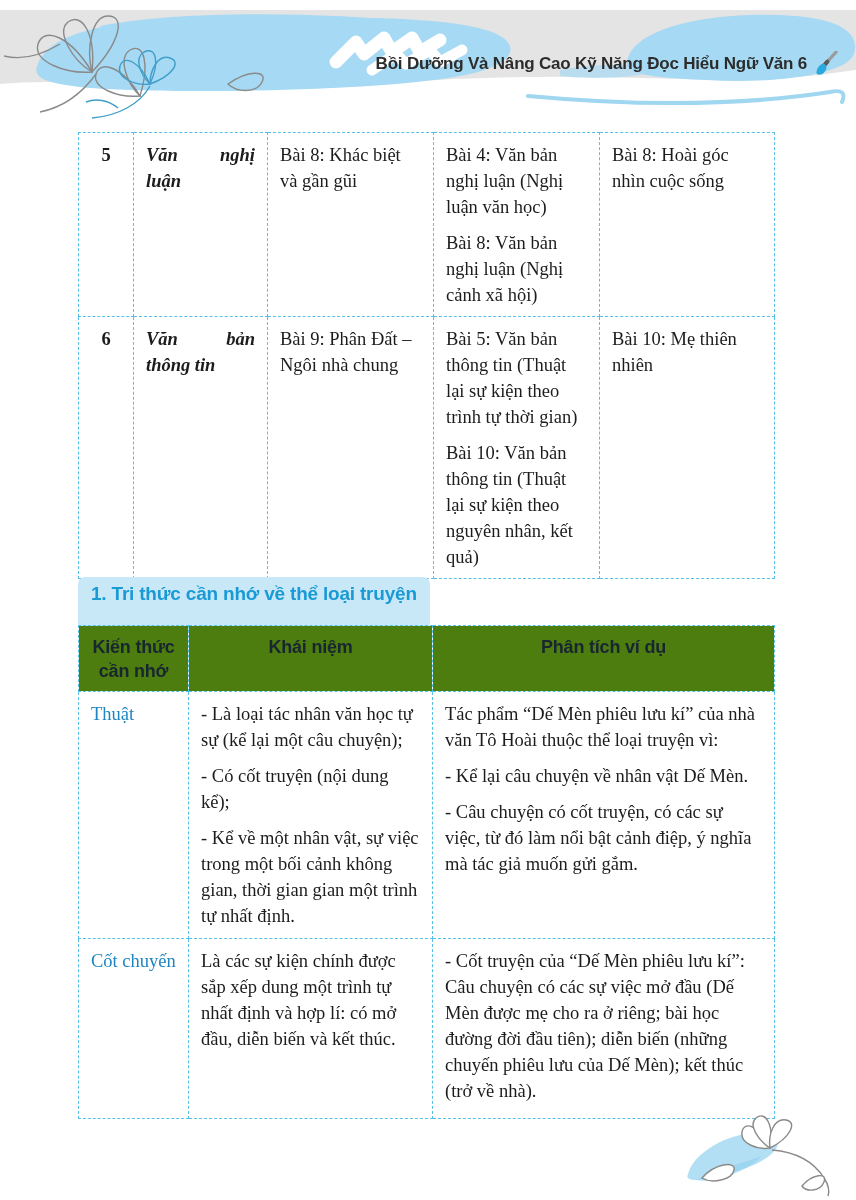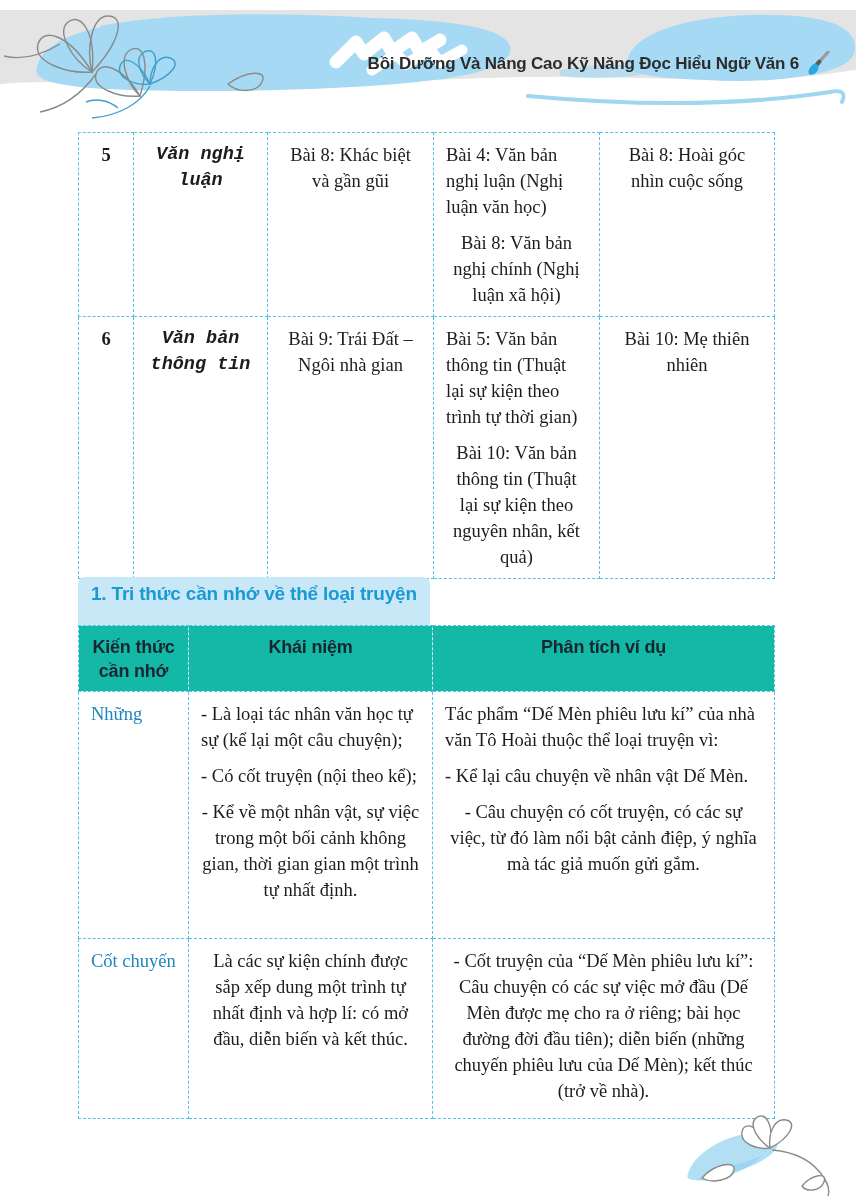--- a/index.html
+++ b/index.html
@@ -10,66 +10,66 @@
     margin:0 auto;
     background:#ffffff;
     overflow:hidden;
     font-family:"Liberation Serif","DejaVu Serif",serif;
     color:#1c1c1c;
   }
 
   
   .header-art{position:absolute;top:0;left:0;}
   .running-head{
-    position:absolute;top:51px;left:0;width:830px;
+    position:absolute;top:51px;left:8px;width:830px;
     display:flex;justify-content:flex-end;align-items:center;gap:7px;
     font-family:"Liberation Sans","DejaVu Sans",sans-serif;
     font-weight:700;font-size:17px;letter-spacing:-0.2px;color:#2c2c2c;
     white-space:nowrap;
   }
 
   
   table.doc{
     position:absolute;left:78px;width:696px;
     border-collapse:collapse;table-layout:fixed;
     font-size:18.5px;line-height:26px;
   }
   table.doc td,table.doc th{
     border:1.6px dashed #55c0e8;
     vertical-align:top;
     padding:9px 12px 8px 12px;
     overflow:hidden;
   }
   table.doc p{margin:0 0 10px 0;}
-  table.doc p:last-child{margin-bottom:0;text-align:center;}
+  table.doc p:last-child{margin-bottom:0;}
 
   
   .genre-table{top:132px;}
   .genre-table tr.row-5{height:178px;}
   .genre-table tr.row-6{height:256px;}
   .genre-table td.num{font-weight:700;text-align:center;padding-left:4px;padding-right:4px;}
-  .genre-table td.genre{font-weight:700;font-style:italic;text-align:justify;font-family:Liberation Mono, monospace;}
+  .genre-table td.genre{font-weight:700;font-style:italic;text-align:justify;}
 
   
   .section-heading{
     position:absolute;left:78px;top:577px;
     display:inline-block;
     background:#c8e8f8;
     border-radius:7px;
     padding:6px 13px 25px 13px;
     font-family:"Liberation Sans","DejaVu Sans",sans-serif;
     font-weight:700;font-size:19px;letter-spacing:-0.2px;
     color:#1a9ad4;
   }
 
   
   .knowledge-table{top:625px;}
   .knowledge-table thead tr{height:60px;}
   .knowledge-table th{
-    background:#14b8a6;
+    background:#4d7c0f;
     font-family:"Liberation Sans","DejaVu Sans",sans-serif;
     font-weight:700;font-size:18px;letter-spacing:-0.2px;color:#182630;
     text-align:center;vertical-align:middle;line-height:24px;
     padding:6px 8px;
   }
   .knowledge-table tr.row-truyen{height:247px;}
   .knowledge-table tr.row-cot-truyen{height:180px;}
   .knowledge-table td.term{color:#1d86c0;}
   .knowledge-table td.example{}
 
@@ -142,33 +142,33 @@
       <tr class="row-5">
         <td class="num">5</td>
         <td class="genre">
           <p>Văn nghị luận</p>
         </td>
         <td>
           <p>Bài 8: Khác biệt và gần gũi</p>
         </td>
         <td>
           <p>Bài 4: Văn bản nghị luận (Nghị luận văn học)</p>
-          <p>Bài 8: Văn bản nghị chính (Nghị luận xã hội)</p>
+          <p>Bài 8: Văn bản nghị luận (Nghị cảnh xã hội)</p>
         </td>
         <td>
           <p>Bài 8: Hoài góc nhìn cuộc sống</p>
         </td>
       </tr>
       <tr class="row-6">
         <td class="num">6</td>
         <td class="genre">
           <p>Văn bản thông tin</p>
         </td>
         <td>
-          <p>Bài 9: Trái Đất – Ngôi nhà gian</p>
+          <p>Bài 9: Phân Đất – Ngôi nhà chung</p>
         </td>
         <td>
           <p>Bài 5: Văn bản thông tin (Thuật lại sự kiện theo trình tự thời gian)</p>
           <p>Bài 10: Văn bản thông tin (Thuật lại sự kiện theo nguyên nhân, kết quả)</p>
         </td>
         <td>
           <p>Bài 10: Mẹ thiên nhiên</p>
         </td>
       </tr>
     </tbody>
@@ -184,24 +184,24 @@
     </colgroup>
     <thead>
       <tr>
         <th>Kiến thức cần nhớ</th>
         <th>Khái niệm</th>
         <th>Phân tích ví dụ</th>
       </tr>
     </thead>
     <tbody>
       <tr class="row-truyen">
-        <td class="term">Những</td>
+        <td class="term">Thuật</td>
         <td class="concept">
           <p>- Là loại tác nhân văn học tự sự (kể lại một câu chuyện);</p>
-          <p>- Có cốt truyện (nội theo kể);</p>
+          <p>- Có cốt truyện (nội dung kể);</p>
           <p>- Kể về một nhân vật, sự việc trong một bối cảnh không gian, thời gian gian một trình tự nhất định.</p>
         </td>
         <td class="example">
           <p>Tác phẩm “Dế Mèn phiêu lưu kí” của nhà văn Tô Hoài thuộc thể loại truyện vì:</p>
           <p>- Kể lại câu chuyện về nhân vật Dế Mèn.</p>
           <p>- Câu chuyện có cốt truyện, có các sự việc, từ đó làm nổi bật cảnh điệp, ý nghĩa mà tác giả muốn gửi gắm.</p>
         </td>
       </tr>
       <tr class="row-cot-truyen">
         <td class="term">Cốt chuyến</td>

